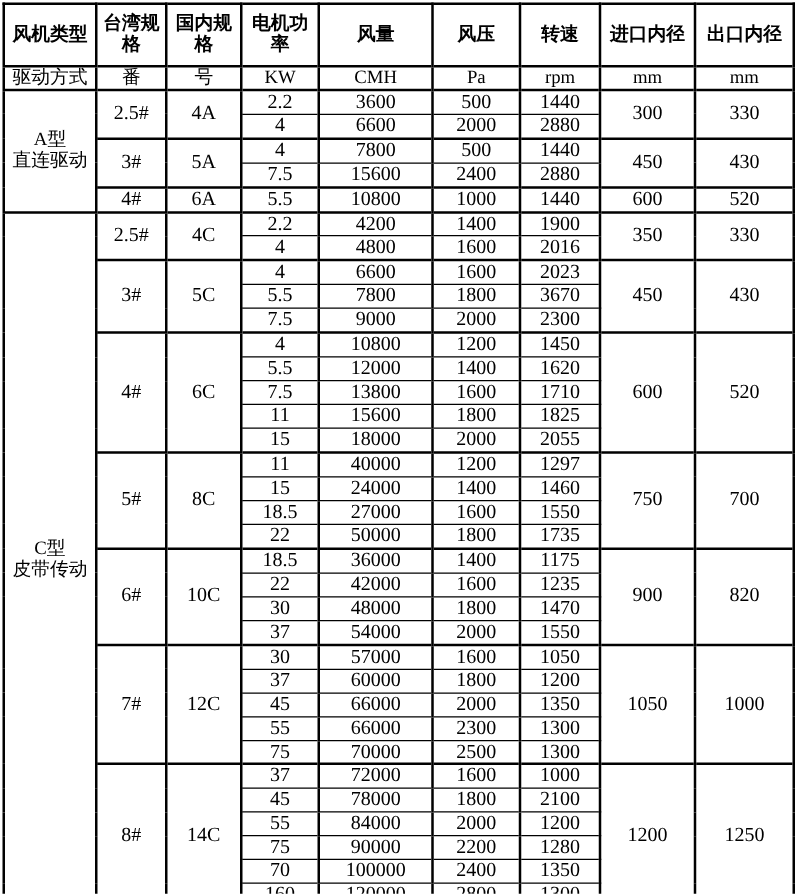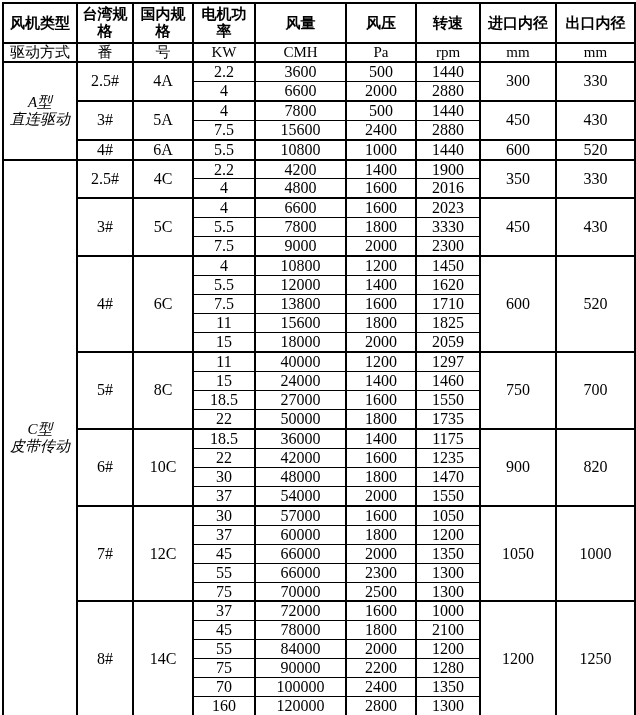--- a/index.html
+++ b/index.html
@@ -33,39 +33,38 @@
     text-align: center;
     vertical-align: middle;
     padding: 0 1px;
     overflow: hidden;
     line-height: 1.12;
   }
   
   table.spec tr.cont td {
     border-top: 1px solid #000000;
   }
-  thead tr.hdr1 { height: 40px; padding-left: 21px; }
+  thead tr.hdr1 { height: 50px; padding-left: 21px; }
   thead tr.hdr2 { height: 19px; }
   tbody tr      { height: 19px; }
   th.h1 {
     font-weight: bold;
     font-size: 15px;
   }
   th.h2 {
     font-weight: normal;
     font-size: 15px;
   }
   td.num, td.spec-val {
     font-size: 16px;
     font-weight: normal;
   }
   td.type-cell {
     font-size: 15px;
     white-space: pre-line;
-    font-style: italic;
   }
 </style>
 </head>
 <body>
 
 <div class="page">
   <table class="spec">
     <colgroup>
       <col style="width:74px">
         <col style="width:56px">
@@ -171,21 +170,21 @@
           <td class="num">6600</td>
           <td class="num">1600</td>
           <td class="num">2023</td>
           <td class="num" rowspan="3">450</td>
           <td class="num" rowspan="3">430</td>
         </tr>
         <tr class="cont">
           <td class="num">5.5</td>
           <td class="num">7800</td>
           <td class="num">1800</td>
-          <td class="num">3330</td>
+          <td class="num">3670</td>
         </tr>
         <tr class="cont">
           <td class="num">7.5</td>
           <td class="num">9000</td>
           <td class="num">2000</td>
           <td class="num">2300</td>
         </tr>
         <tr class="group-start">
           <td class="spec-val" rowspan="5">4#</td>
           <td class="spec-val" rowspan="5">6C</td>
@@ -211,21 +210,21 @@
         <tr class="cont">
           <td class="num">11</td>
           <td class="num">15600</td>
           <td class="num">1800</td>
           <td class="num">1825</td>
         </tr>
         <tr class="cont">
           <td class="num">15</td>
           <td class="num">18000</td>
           <td class="num">2000</td>
-          <td class="num">2059</td>
+          <td class="num">2055</td>
         </tr>
         <tr class="group-start">
           <td class="spec-val" rowspan="4">5#</td>
           <td class="spec-val" rowspan="4">8C</td>
           <td class="num">11</td>
           <td class="num">40000</td>
           <td class="num">1200</td>
           <td class="num">1297</td>
           <td class="num" rowspan="4">750</td>
           <td class="num" rowspan="4">700</td>

